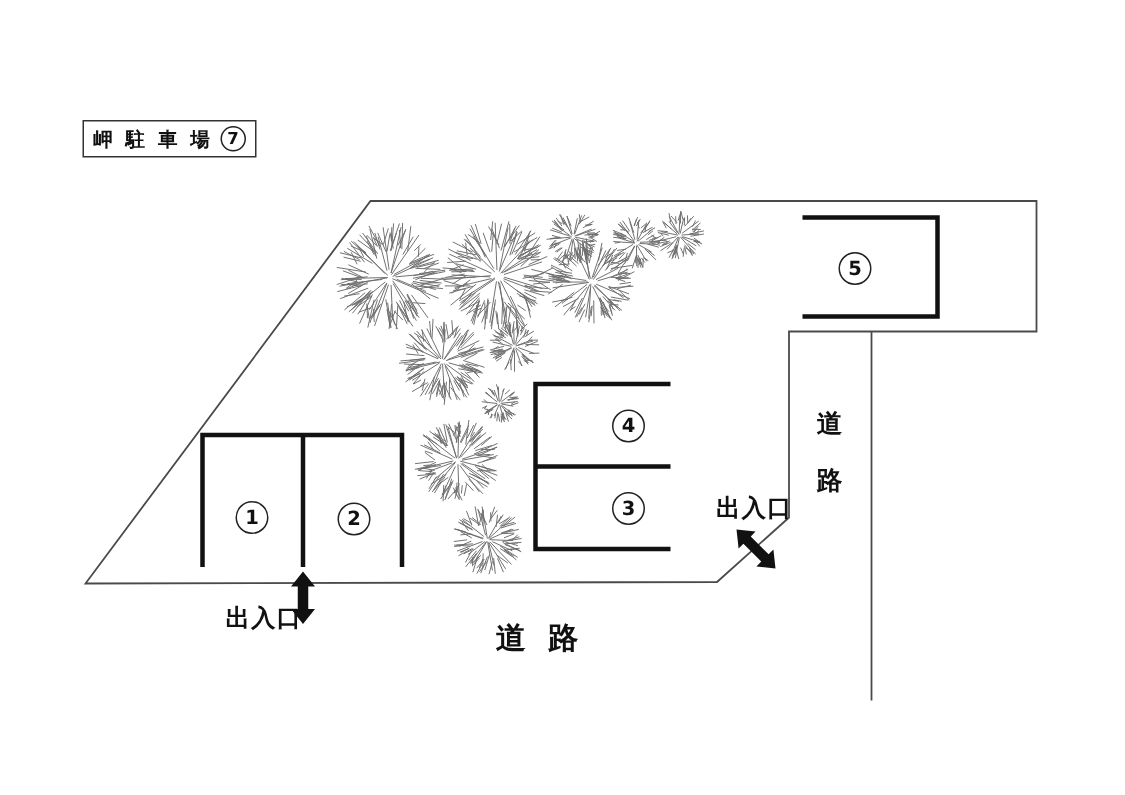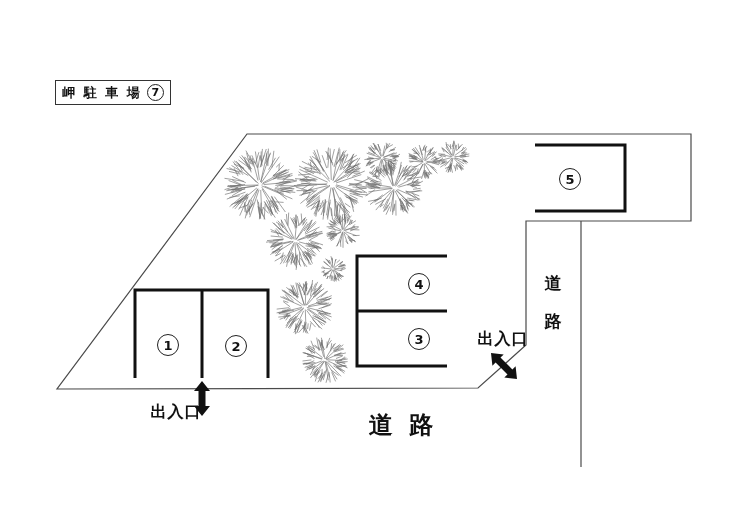--- a/index.html
+++ b/index.html
@@ -57,21 +57,21 @@
   }
 
   .label {
     position: absolute;
     transform: translate(-50%, -50%);
     font-weight: bold;
     white-space: nowrap;
     line-height: 1;
   }
   .entrance-label { font-size: 16px; letter-spacing: 1px; }
-  .road-label-h   { font-size: 24px; letter-spacing: 4px; margin-left: 43px; }
+  .road-label-h   { font-size: 20px; letter-spacing: 4px; }
 
   .road-label-v {
     position: absolute;
     left: 553px; top: 272px;
     transform: translateX(-50%);
     display: flex;
     flex-direction: column;
     align-items: center;
     gap: 16px;
     font-size: 17px;

